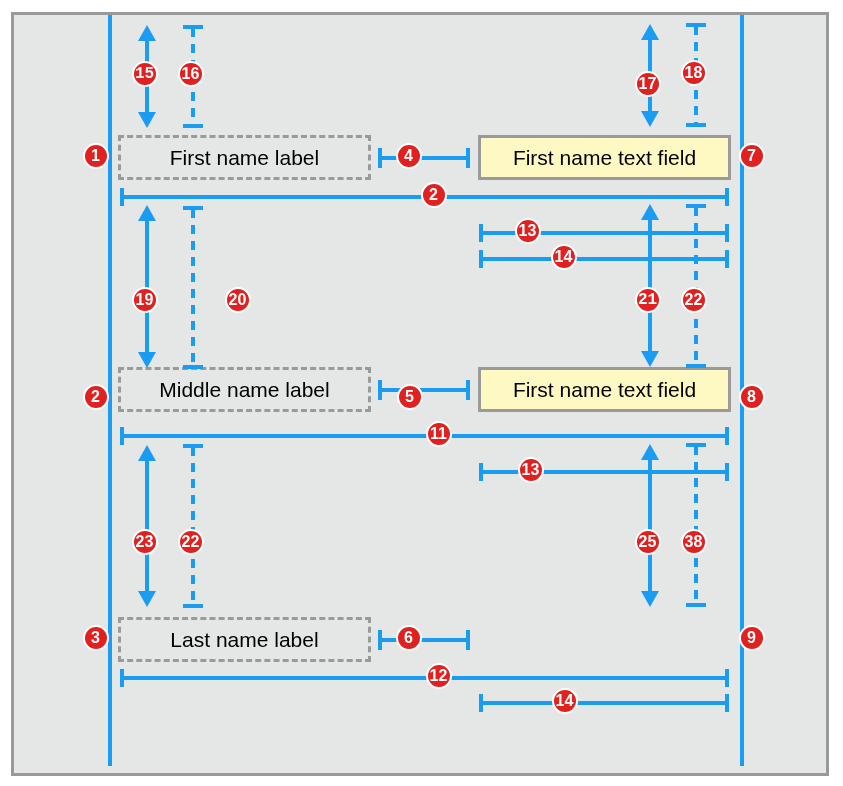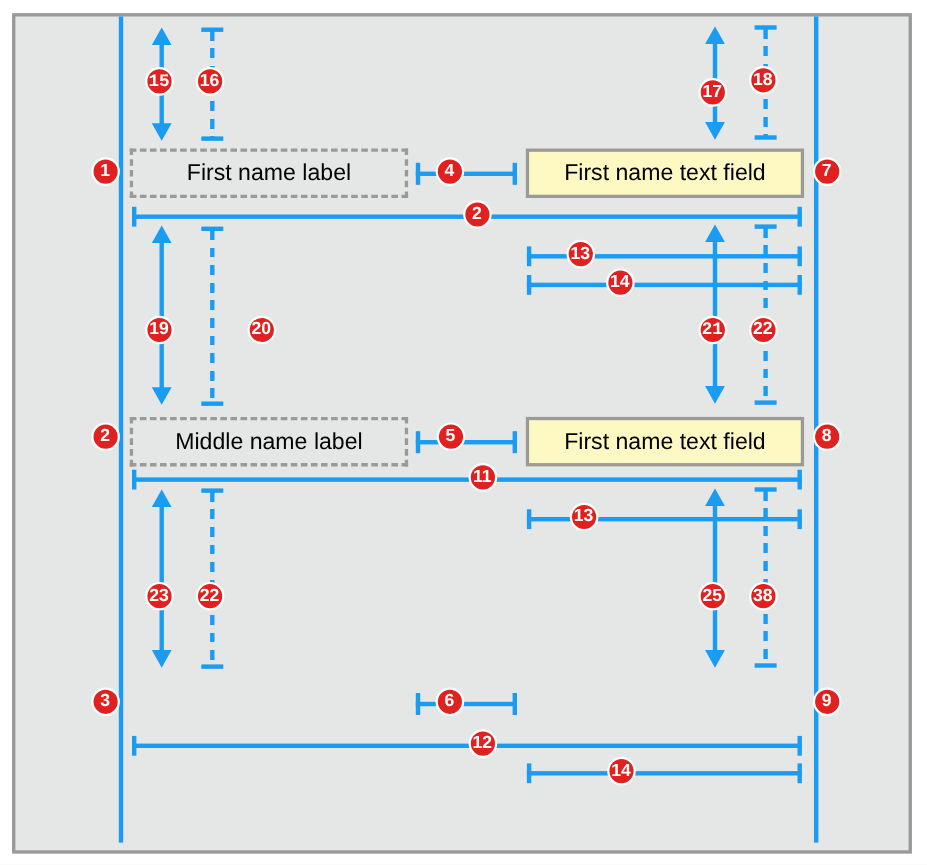--- a/index.html
+++ b/index.html
@@ -9,21 +9,21 @@
 
   .panel { position:absolute; left:11px; top:12px; width:818px; height:764px;
            background:var(--panel-bg,#E5E6E6); border:3px solid var(--frame-border,#98999B); }
 
   .margin-guide { position:absolute; width:4px; top:15px; height:751px;
                   background:var(--blue,#1A9CF2); }
   #margin-left  { left:108px; }
   #margin-right { left:740px; }
 
   .row { position:absolute; left:0; width:843px; height:45px; }
-  #row-0 { top:135px;padding-left:44px; } #row-1 { top:379px;text-align:right; } #row-2 { top:617px; }
+  #row-0 { top:135px;padding-left:44px; } #row-1 { top:367px;text-align:right; } #row-2 { top:617px; }
 
   .label-box { position:absolute; left:118px; top:0; width:253px; height:45px;
                border:3px dashed var(--box-border,#9A9A9A);
                display:flex; align-items:center; justify-content:center; }
   .field-box { position:absolute; left:478px; top:0; width:253px; height:45px;
                border:3px solid var(--box-border,#9A9A9A); background:#fef9c3;
                display:flex; align-items:center; justify-content:center; }
   .box-text { font-size:21px; color:var(--text,#000); white-space:nowrap; }
 
   .connector { position:absolute; left:378px; width:92px; height:4px;
@@ -88,20 +88,23 @@
     <div class="label-box">
       <span class="box-text">Middle name label</span>
     </div>
     <div class="connector"></div>
     <div class="field-box">
       <span class="box-text">First name text field</span>
     </div>
   </div>
 
   <div class="row" id="row-2">
+    <div class="label-box">
+      <span class="box-text">Last name label</span>
+    </div>
     <div class="connector"></div>
   </div>
 
   <div id="annotation-layer">
       <div class="hline" style="left: 120px; top: 195px; width: 609px;"></div>
       <div class="hline" style="left: 479px; top: 231px; width: 250px;"></div>
       <div class="hline" style="left: 479px; top: 257px; width: 250px;"></div>
       <div class="hline" style="left: 120px; top: 434px; width: 609px;"></div>
       <div class="hline" style="left: 479px; top: 470px; width: 250px;"></div>
       <div class="hline" style="left: 120px; top: 676px; width: 609px;"></div>

